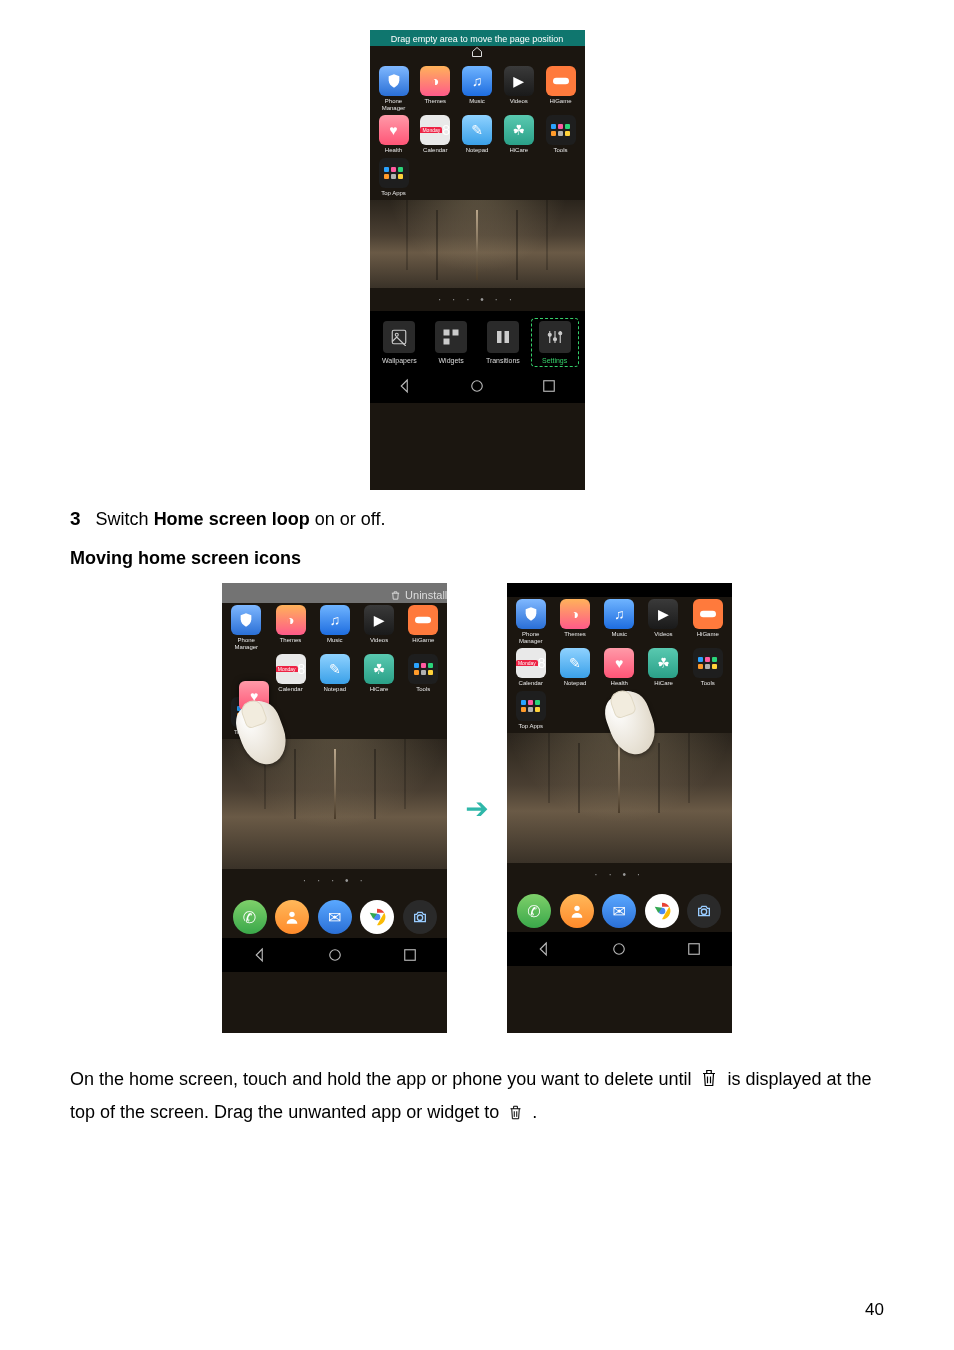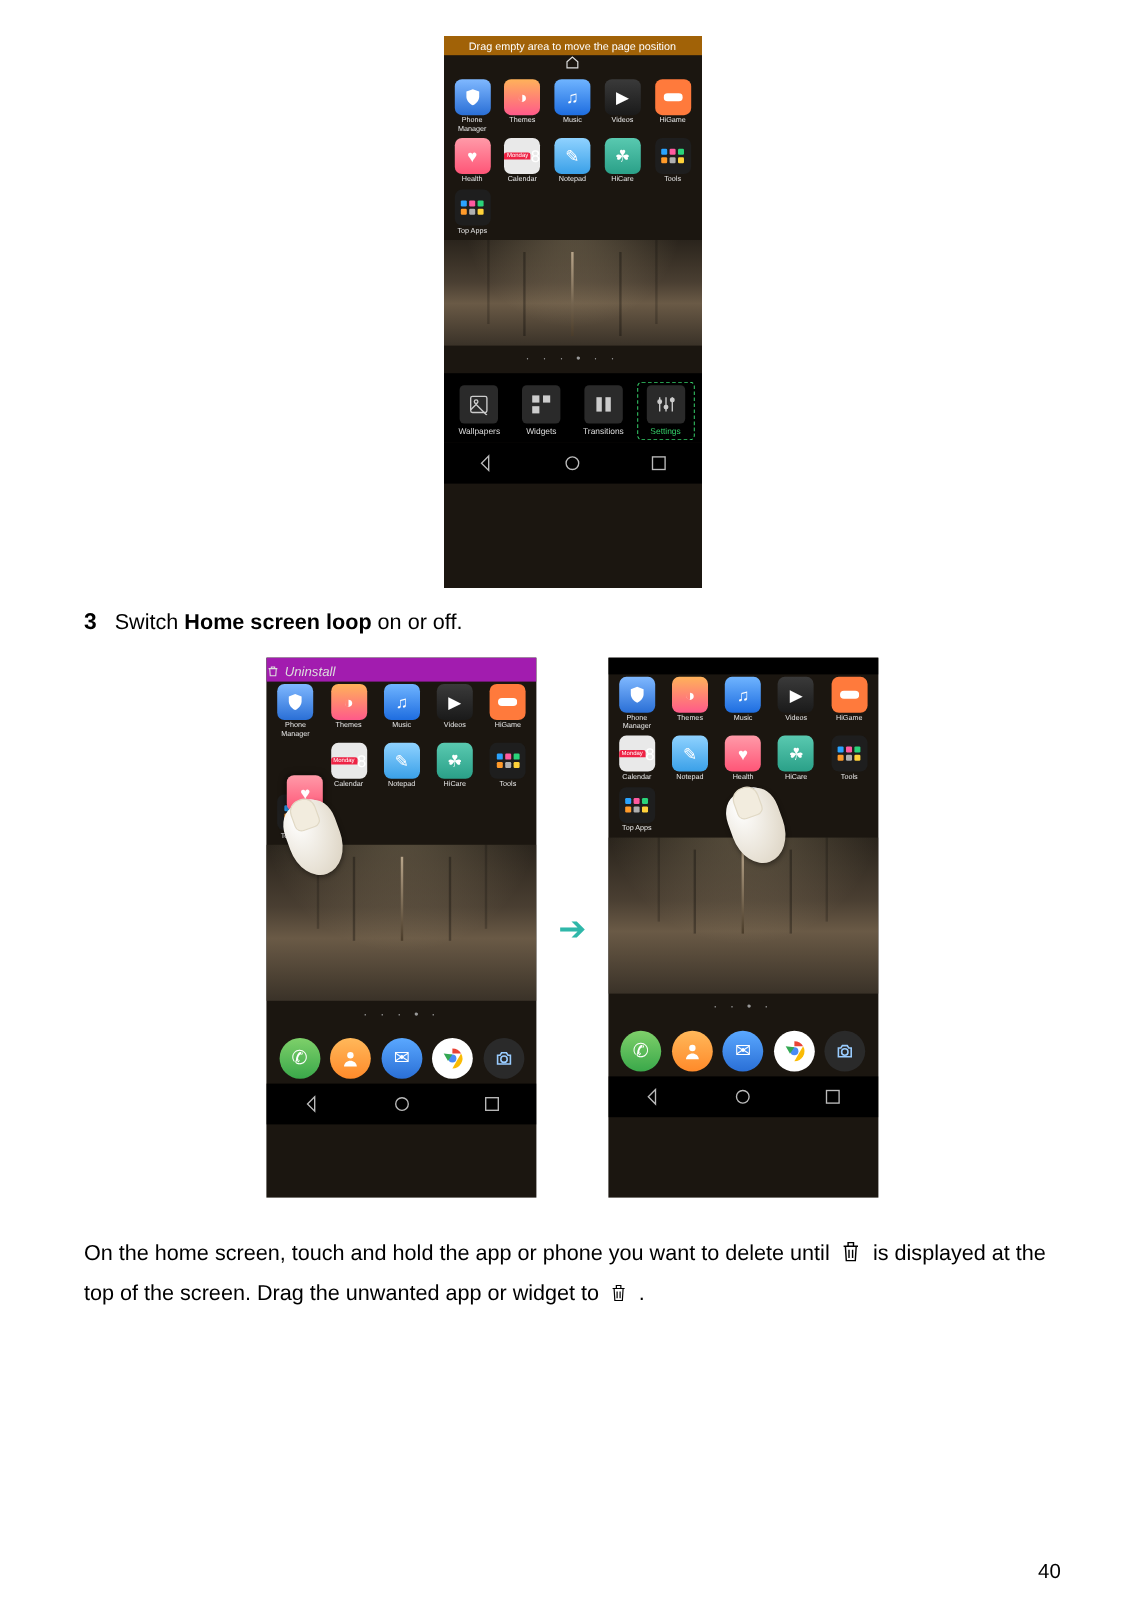--- a/index.html
+++ b/index.html
@@ -8,21 +8,21 @@
   .header-right { text-align: right; font-size: 17px; margin-bottom: 8px; }
   .page-num { position: absolute; bottom: 30px; right: 70px; font-size: 17px; }
 
   
   .phone { background: #1b1610; position: relative; overflow: hidden; }
   .phone1 { width: 215px; height: 460px; margin: 0 auto 18px auto; }
   .phone2-wrap { display: flex; justify-content: center; align-items: center; gap: 18px; margin: 14px 0 30px 0; }
   .phone2 { width: 225px; height: 450px; }
   .arrow { color: #2fb7a9; font-size: 28px; }
 
-  .drag-hint { color: #fff; font-size: 9px; text-align: center; padding: 4px 0 2px 0; background: #a16207; }
+  .drag-hint { color: #fff; font-size: 9px; text-align: center; padding: 4px 0 2px 0; background: #0f766e; }
   .home-marker { display:block; margin: 0 auto 6px auto; width:12px; height:12px; }
   .home-marker svg { display:block; }
 
   .app-grid { padding: 2px 6px 0 6px; }
   .app-row { display: flex; justify-content: space-between; margin-bottom: 4px; }
   .app { width: 36px; text-align: center; }
   .app .ic { width: 30px; height: 30px; margin: 0 auto 2px auto; border-radius: 6px; display:flex; align-items:center; justify-content:center; font-size:14px; color:#fff; }
   .app .lbl { font-size: 6px; color:#e8e8e8; line-height:1.1; display:block; }
 
   .ic-shield { background: linear-gradient(#7fb8ff,#2a6fd6); }
@@ -61,21 +61,21 @@
 
   .page-dots { text-align:center; color:#999; font-size:10px; letter-spacing:4px; padding:6px 0; }
 
   .editor-tray { display:flex; justify-content:space-around; padding:10px 4px 2px 4px; background:#000; }
   .tray-item { text-align:center; width:48px; }
   .tray-ic { width:32px; height:32px; margin:0 auto 4px auto; background:#2a2a2a; border-radius:4px; display:flex; align-items:center; justify-content:center; color:#ddd; font-size:14px; }
   .tray-lbl { font-size:7px; color:#ddd; }
   .tray-highlight { border:1px dashed #35d06a; border-radius:4px; padding:2px; margin-top:-3px;}
   .tray-highlight .tray-lbl { color:#35d06a; }
 
-  .uninstall-bar { text-align:left; color:#ddd; font-size:11px; padding:6px 0 2px; background:#a21caf;font-style:italic; }
+  .uninstall-bar { text-align:right; color:#ddd; font-size:11px; padding:6px 0 2px; background:#737373; }
   .uninstall-bar svg { vertical-align:-2px; margin-right:4px; }
 
   .dock { display:flex; justify-content:space-around; padding:8px 6px 4px 6px; }
   .dock .dic { width:34px;height:34px;border-radius:50%; display:flex;align-items:center;justify-content:center;font-size:16px;color:#fff;}
   .d-phone{background:linear-gradient(#7ed06a,#3aa84a);}
   .d-contacts{background:linear-gradient(#ffb85a,#ff8a2a);}
   .d-msg{background:linear-gradient(#5aa8ff,#2a6fd6);}
   .d-chrome{background:#fff;color:#333;}
   .d-cam{background:#2a2a2a;}
 
@@ -257,20 +257,21 @@
           <rect x="5" y="5" width="14" height="14"></rect>
         </svg>
   </div>
 </div>
 
 <div class="step-line">
   <span class="step-num">3</span>
   <span>Switch </span><span class="bold">Home screen loop</span><span> on or off.</span>
 </div>
 
+<h3 class="sub">Moving home screen icons</h3>
 
 <div class="phone2-wrap">
 
   <div class="phone phone2" style="position:relative;">
     <div class="uninstall-bar">
       <svg width="11" height="11" viewBox="0 0 24 24" fill="none" stroke="#ddd" stroke-width="2">
             <path d="M4 7h16M9 7V4h6v3M6 7l1 13h10l1-13"></path>
           </svg><span>Uninstall</span>
     </div>
     <div class="app-grid">

